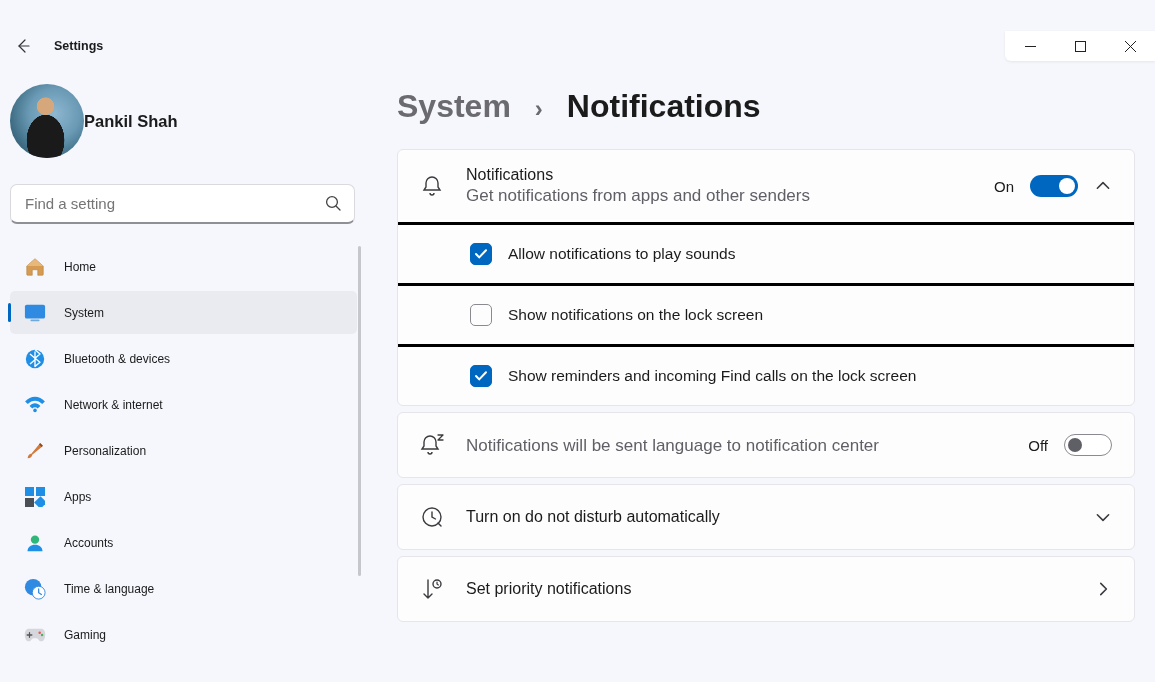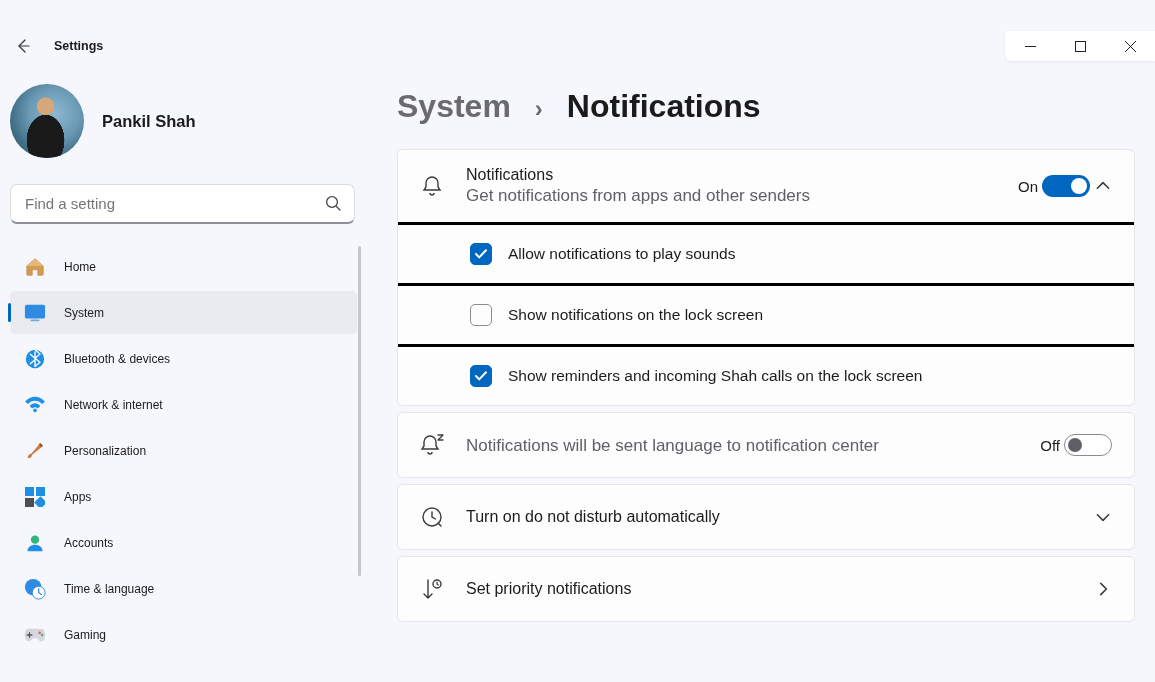--- a/index.html
+++ b/index.html
@@ -41,21 +41,20 @@
     display: flex;
     height: calc(100% - 40px);
   }
   .sidebar {
     width: 365px;
     padding-left: 8px;
     display:flex; flex-direction:column;
   }
   .profile {
     display:flex; align-items:center;
-    gap: 18px;
     padding: 18px 0 14px 2px;
   }
   .avatar {
     width: 74px; height: 74px; border-radius: 50%;
     background: radial-gradient(circle at 60% 40%, #8fb7d1 0%, #6a9ab5 40%, #3f6d85 70%, #2b4c5d 100%);
     position: relative; overflow:hidden;
   }
   .avatar::before {
     content:"";
     position:absolute; inset:0;
@@ -143,21 +142,21 @@
     padding: 16px 22px;
     min-height: 64px;
   }
   .row-icon {
     width: 46px;
     display:flex; justify-content:flex-start;
   }
   .row-body { flex:1; }
   .row-title { font-size:16px; }
   .row-sub { font-size:17px; color:#5f5f66; margin-top:2px; }
-  .row-tail { display:flex; align-items:center; gap:4px; }
+  .row-tail { display:flex; align-items:center; gap:16px; }
   .state-label { font-size:15px; }
 
   .toggle {
     width:48px; height:22px; border-radius:22px;
     position:relative;
   }
   .toggle.on { background:#0067c0; }
   .toggle.on::after {
     content:""; position:absolute; right:3px; top:3px;
     width:16px; height:16px; border-radius:50%; background:#fff;
@@ -383,21 +382,21 @@
         </div>
         <span>Show notifications on the lock screen</span>
       </div>
 
       <div class="sub-row">
         <div class="checkbox checked">
           <svg width="14" height="14" viewBox="0 0 14 14">
               <path d="M2 7l3.2 3.4L12 3.2" stroke="#fff" stroke-width="2" fill="none" stroke-linecap="round" stroke-linejoin="round"></path>
             </svg>
         </div>
-        <span>Show reminders and incoming Shah calls on the lock screen</span>
+        <span>Show reminders and incoming Find calls on the lock screen</span>
       </div>
     </section>
 
     <section class="card">
       <div class="row">
         <div class="row-icon">
           <svg width="26" height="24" viewBox="0 0 26 24" fill="none">
               <path d="M10 3a6 6 0 0 0-6 6v4l-2 3h16l-2-3V9a6 6 0 0 0-6-6z" stroke="#3b3b3f" stroke-width="1.4"></path>
               <path d="M8 19a2 2 0 0 0 4 0" stroke="#3b3b3f" stroke-width="1.4"></path>
               <path d="M18 2h5l-5 5h5" stroke="#3b3b3f" stroke-width="1.3" fill="none" stroke-linecap="round" stroke-linejoin="round"></path>

